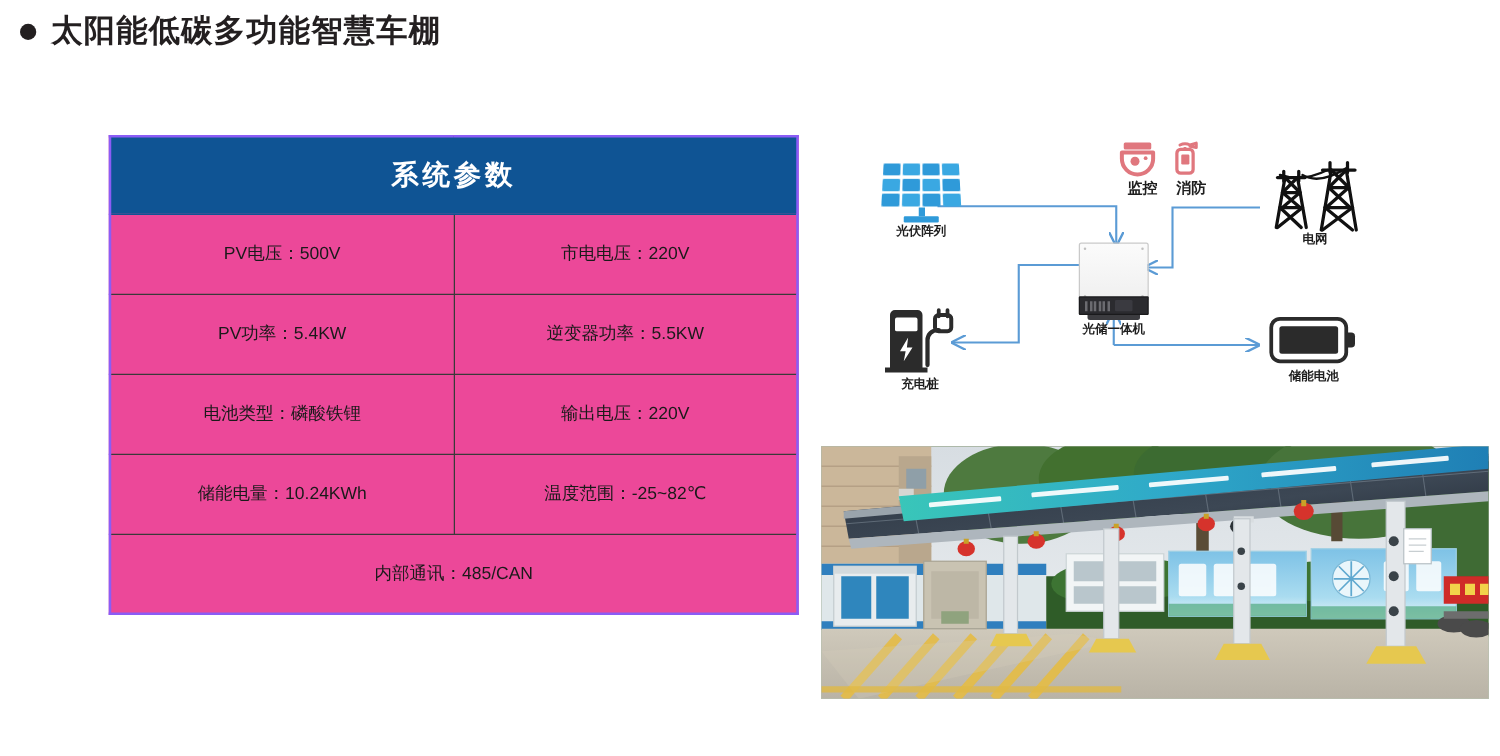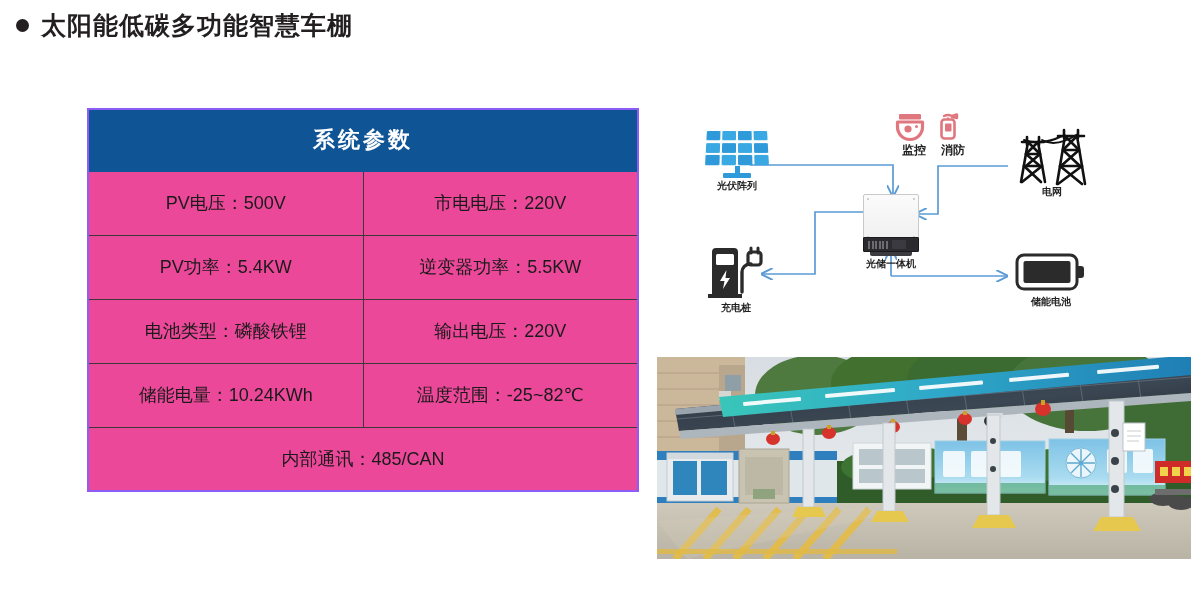--- a/index.html
+++ b/index.html
@@ -30,21 +30,21 @@
     position: absolute; left: 87px; top: 108px;
     width: 552px;
     border: 2px solid #8b5cf6;
     border-collapse: collapse;
     background: #ec4899;
   }
   .spec-table td {
     border: 1.5px solid #3a3a3a;
     text-align: center;
     vertical-align: middle;
-    font-size: 18px;
+    font-size: 14px;
     color: #1a1a1a;
     height: 64px;
     padding: 2px 6px;
     white-space: nowrap;
   }
   .spec-table td.half { width: 50%; }
   .spec-header td {
     background: #0f5494;
     color: #ffffff;
     font-size: 22px;

